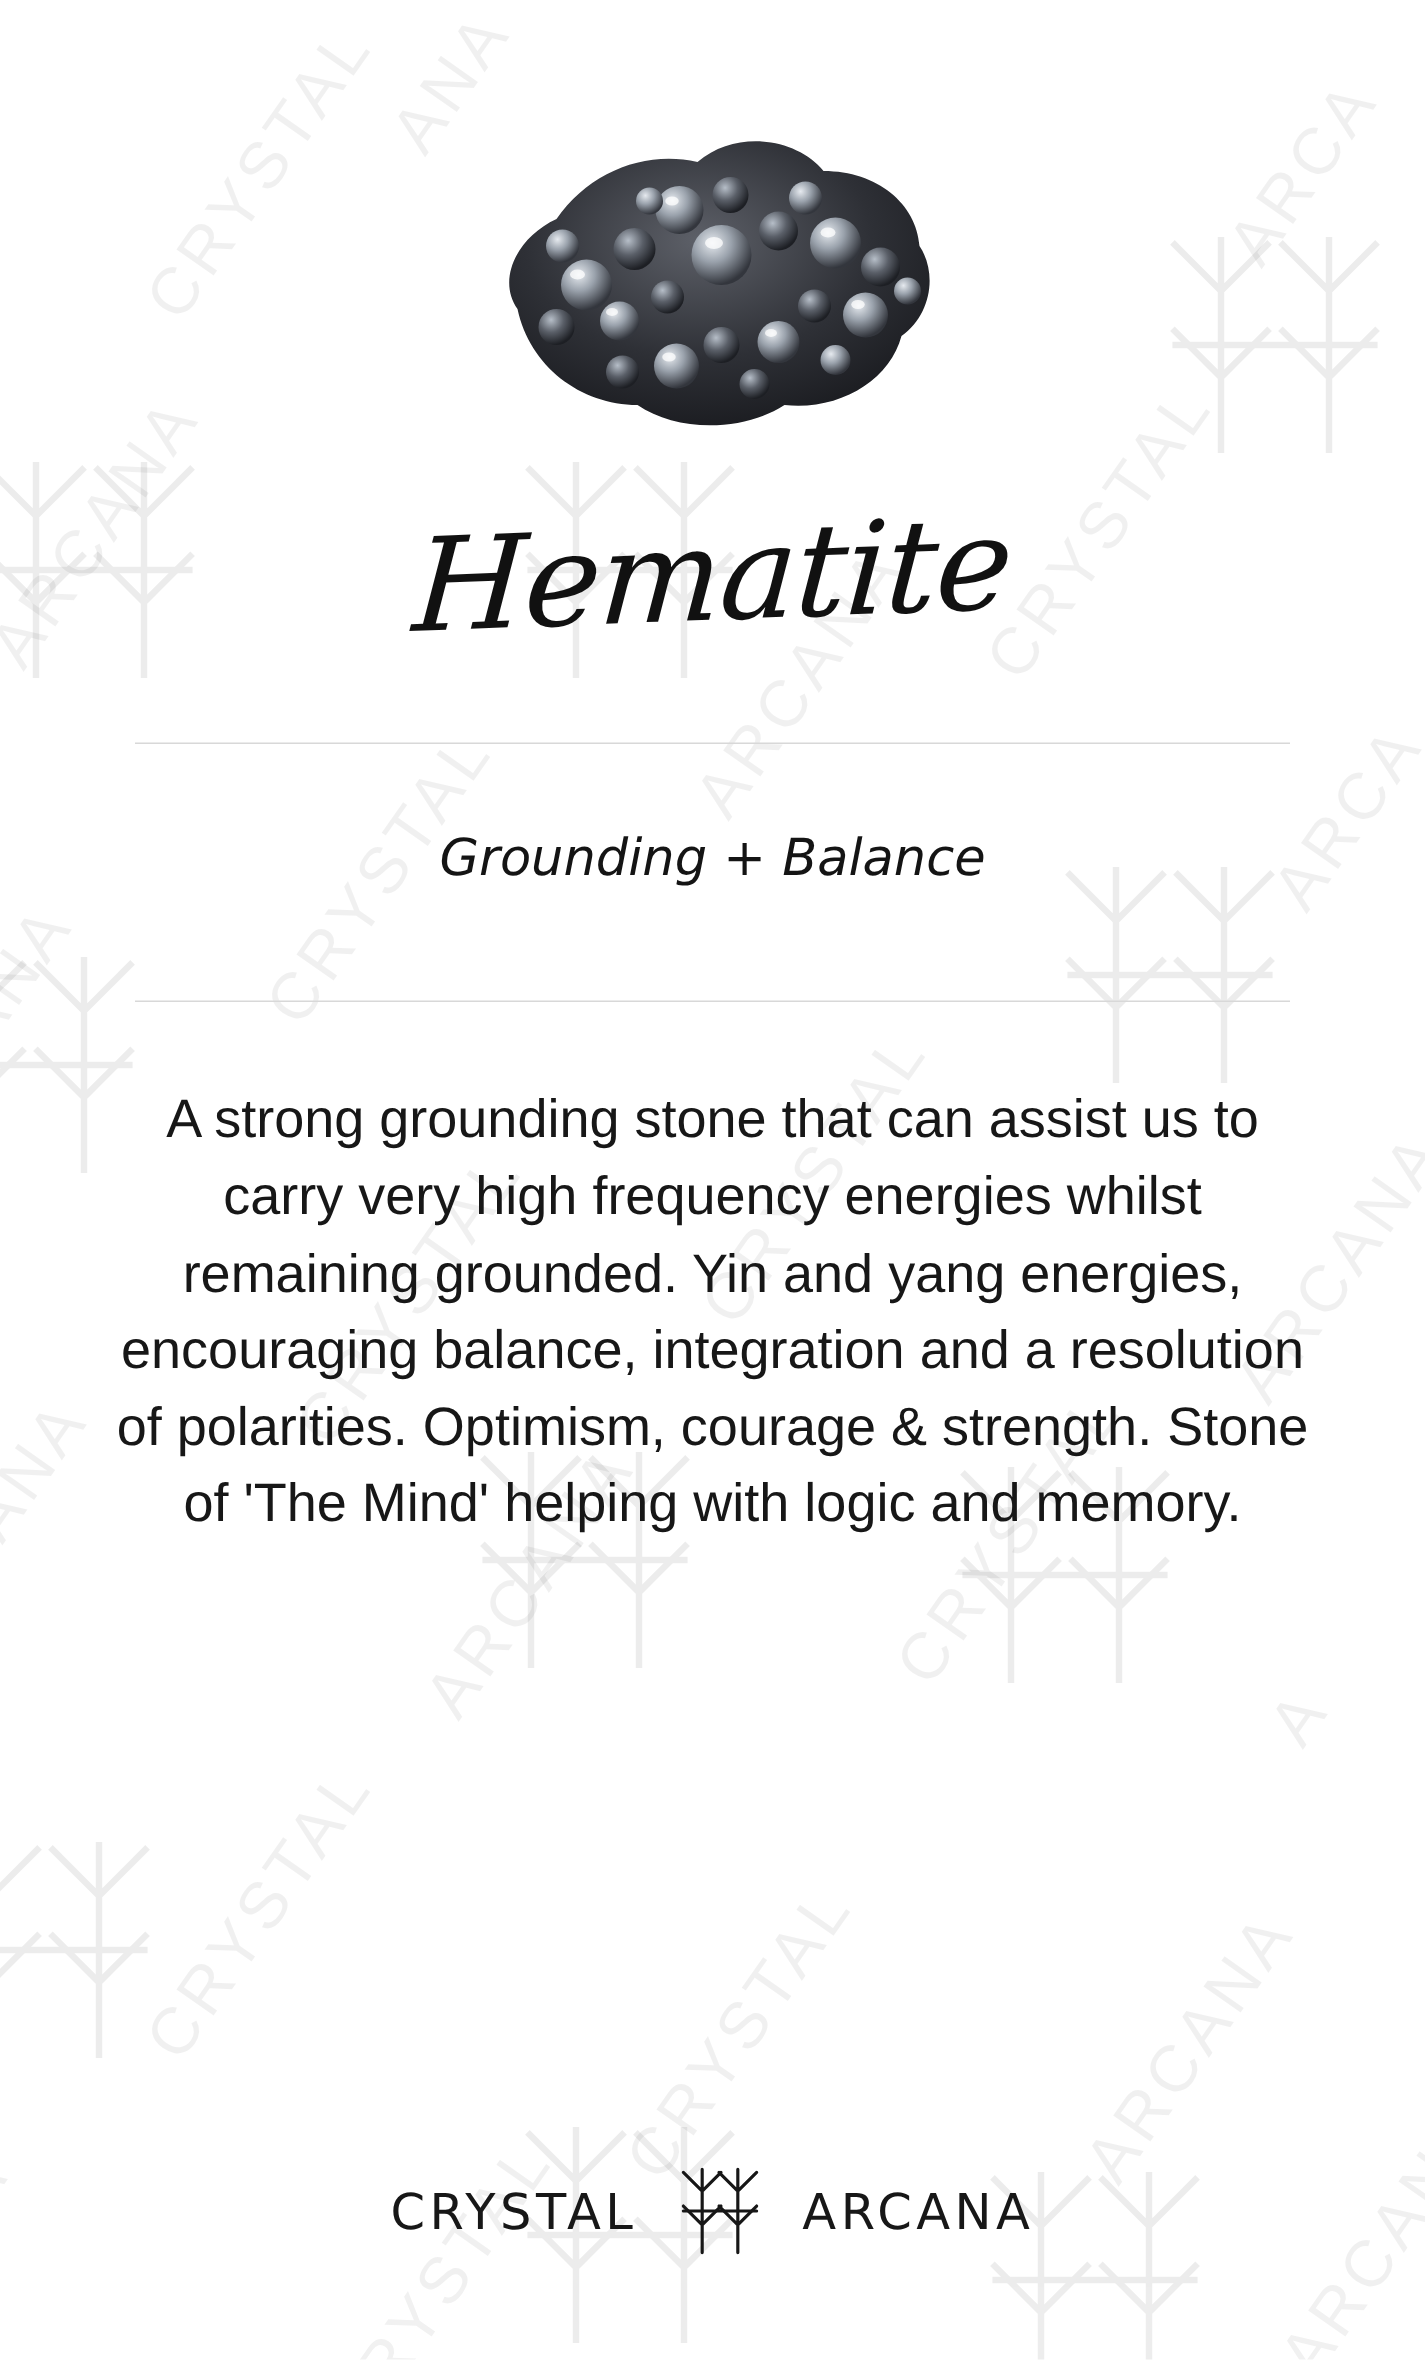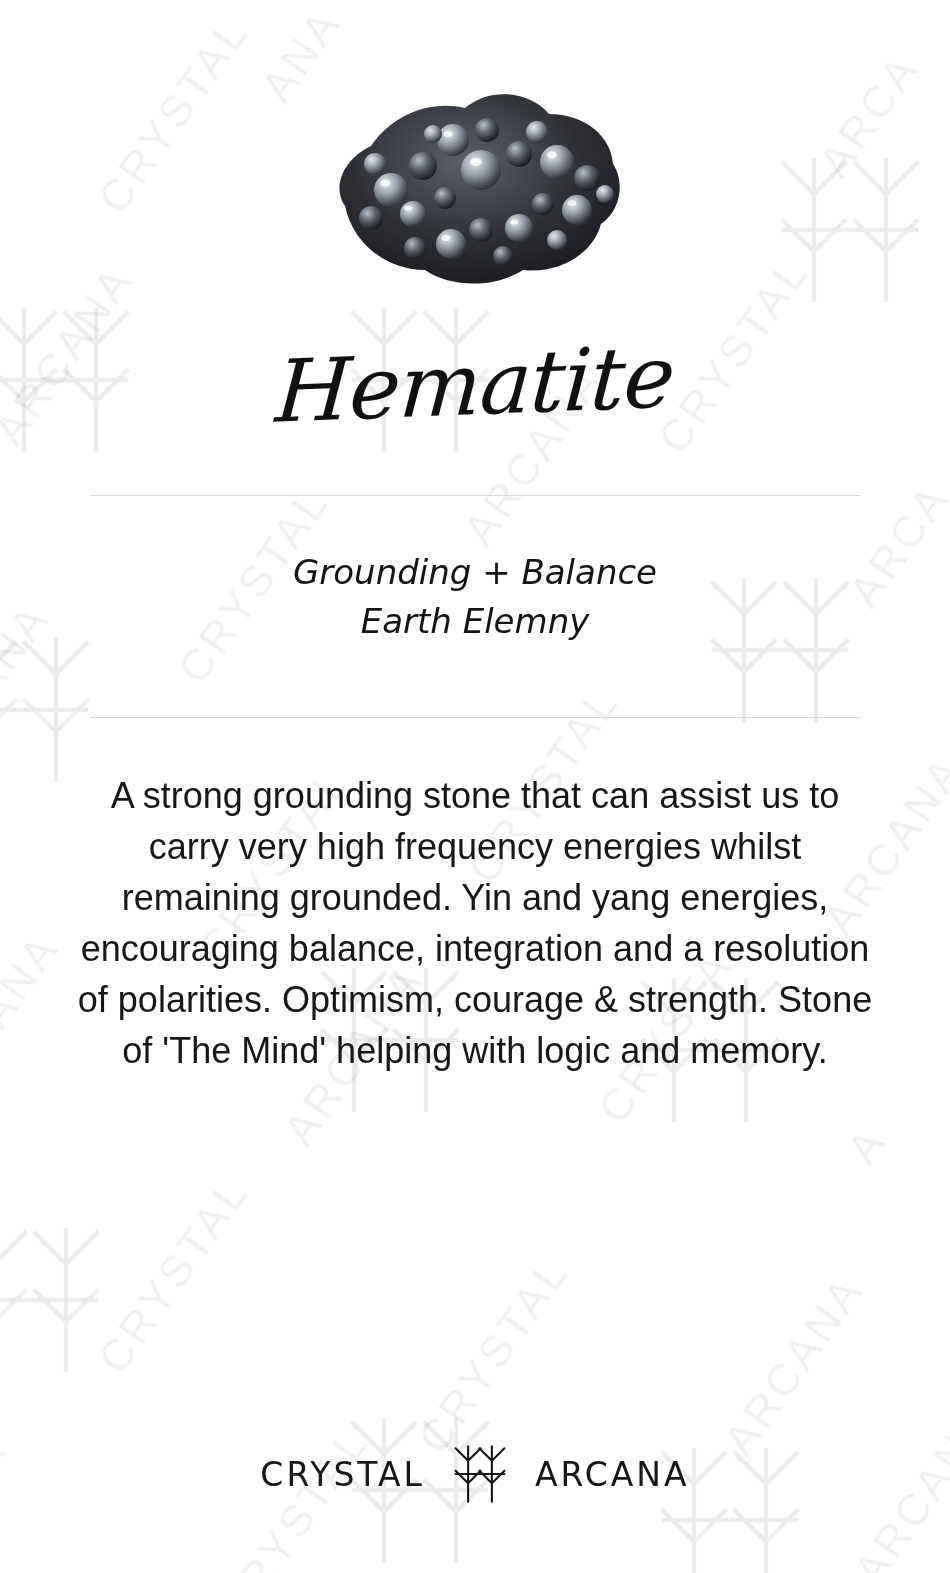--- a/index.html
+++ b/index.html
@@ -284,21 +284,20 @@
       </g>
     </svg>
   </div>
 
   <div class="crystal-name">Hematite</div>
 
   <div class="rule top"></div>
 
   <div class="keywords">
     <div>Grounding + Balance</div>
-    <div>Earth Elemny</div>
   </div>
 
   <div class="rule bottom"></div>
 
   <div class="description">
     <p>A strong grounding stone that can assist us to carry very high frequency energies whilst remaining grounded. Yin and yang energies, encouraging balance, integration and a resolution of polarities. Optimism, courage &amp; strength. Stone of 'The Mind' helping with logic and memory.</p>
   </div>
 
   <div class="brand">
     <span class="brand-word">CRYSTAL</span>

